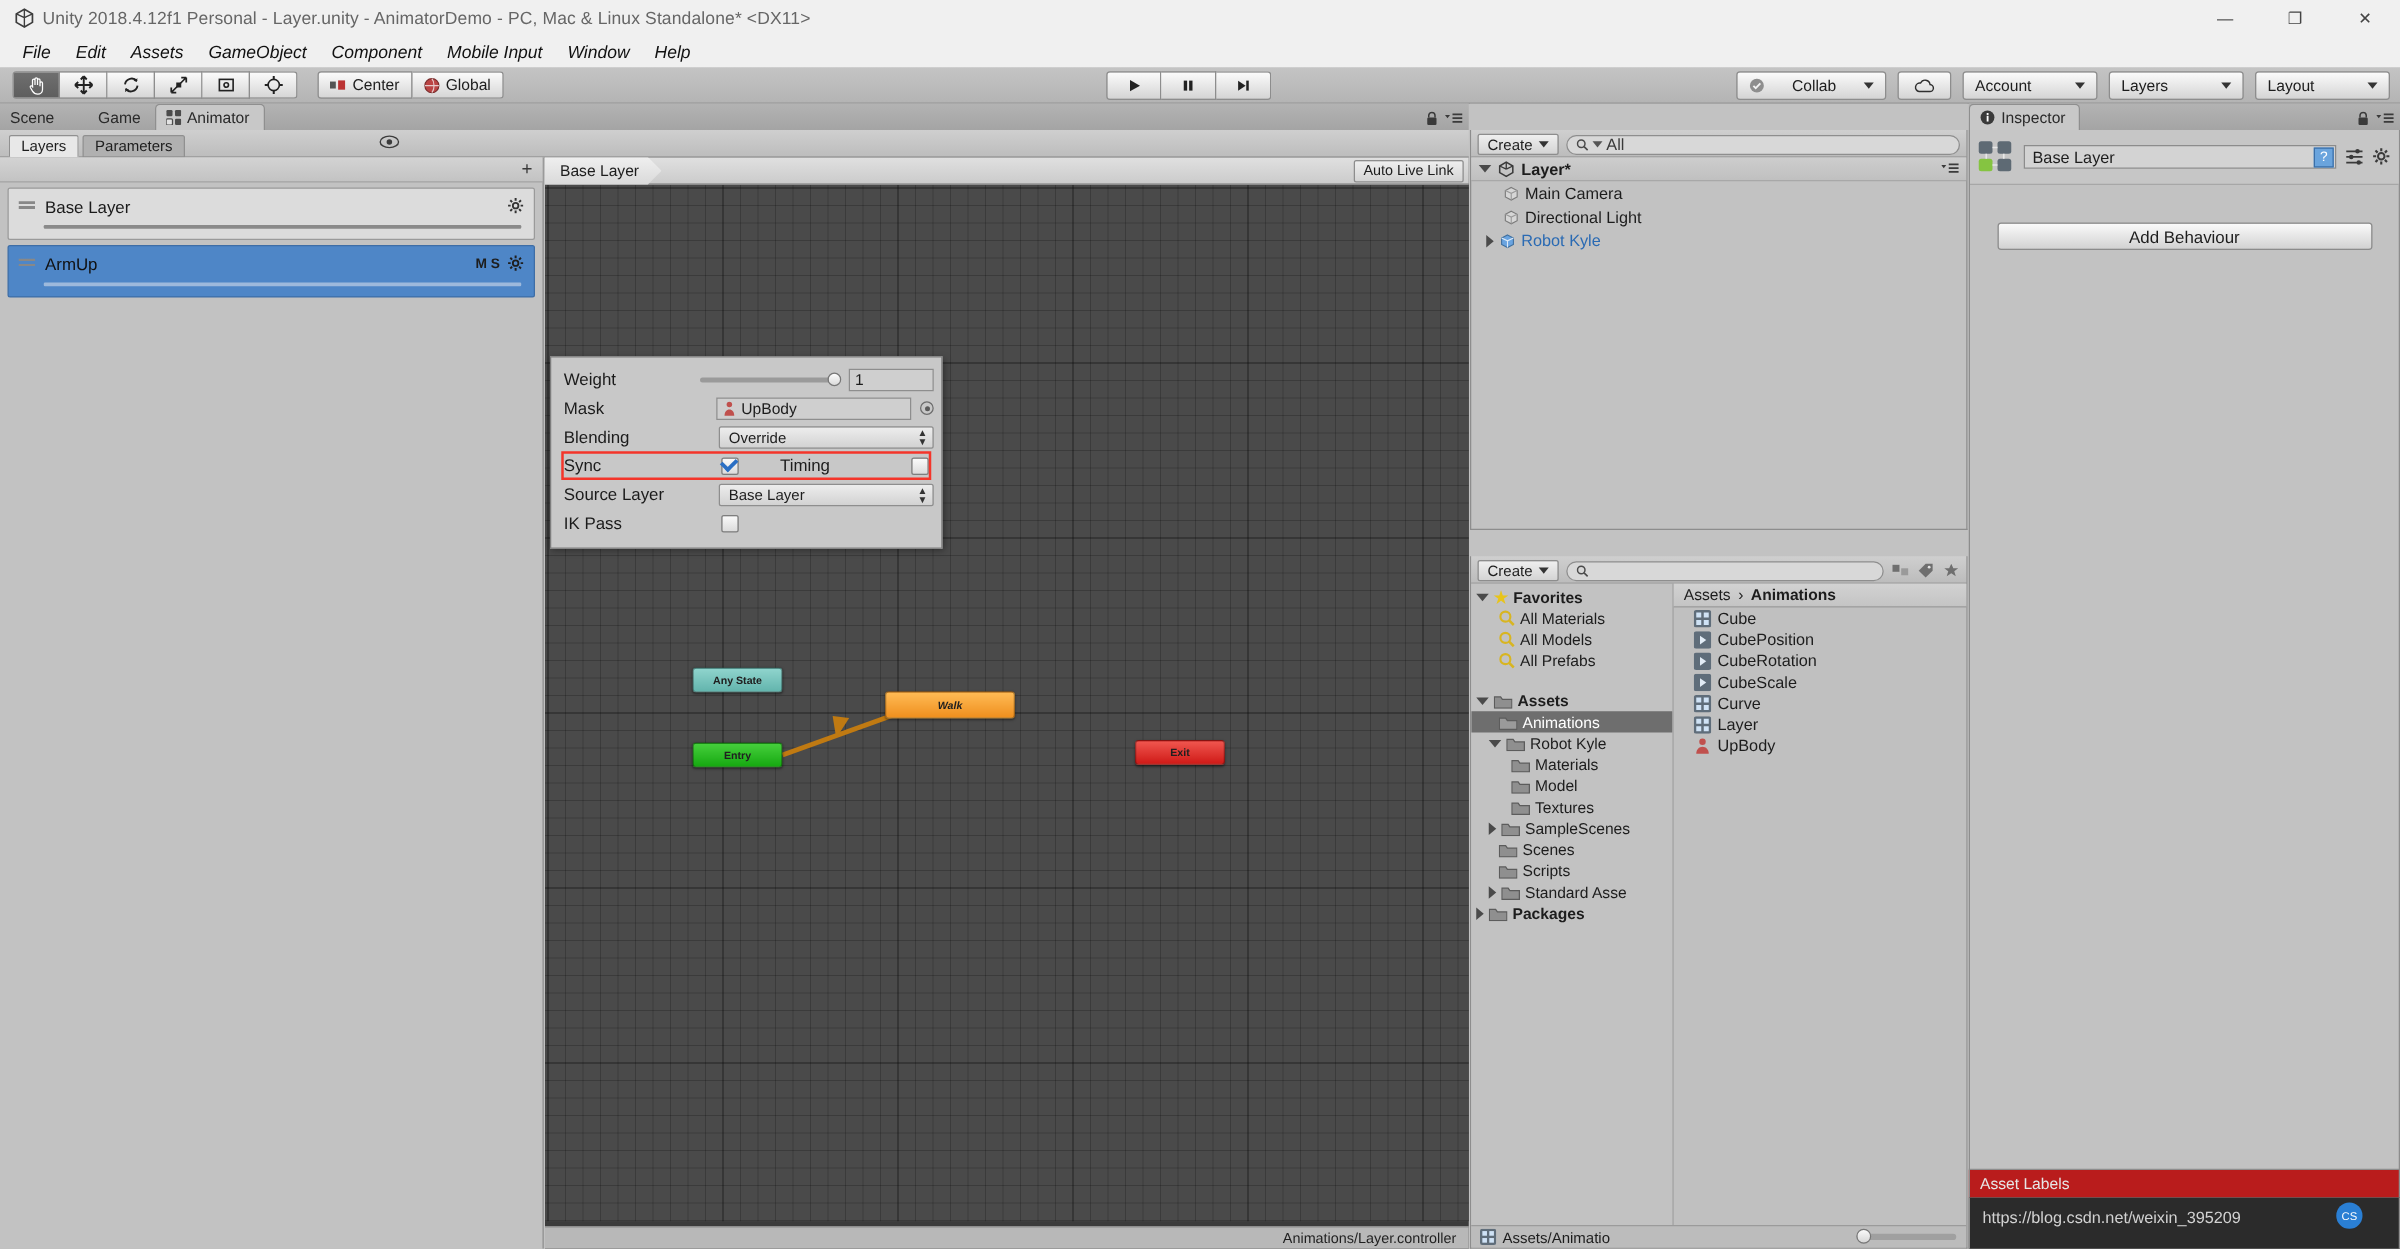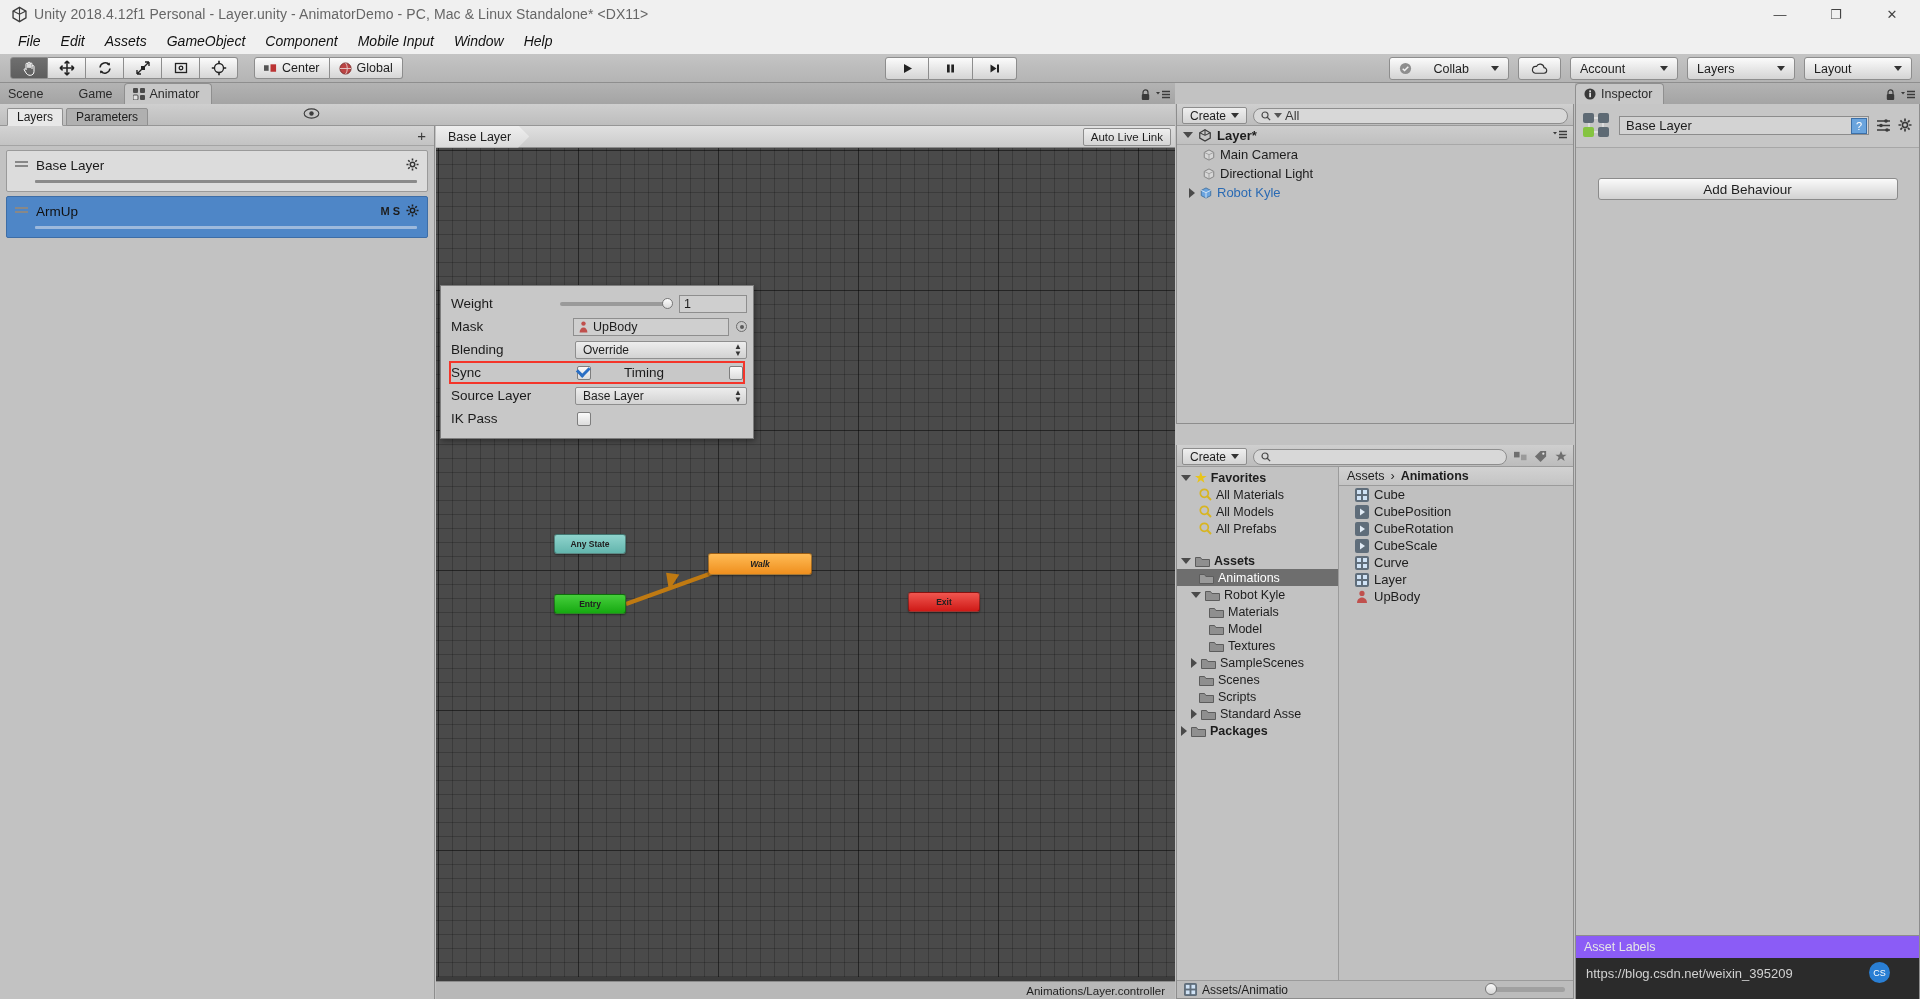--- a/index.html
+++ b/index.html
@@ -277,21 +277,21 @@
   .help-ico { position:absolute; right:1px; top:1px; width:16px;height:16px; background:#6aa4dd;
               border:1px solid #3b6fa8; color:#fff; font-size:11px; display:flex;align-items:center;justify-content:center; }
   .mini-ico { width:15px;height:15px; }
   .addbeh {
     margin: 30px auto 0 auto; width: 300px; height: 22px;
     background: linear-gradient(#fafafa,#d2d2d2); border:1px solid #8b8b8b; border-radius:3px;
     display:flex; align-items:center; justify-content:center; font-size:13.5px;
   }
   .assetlabels {
     position:absolute; left:0; top: 853px; width:345px; height: 22px;
-    background:#8b5cf6; color:#e6e6e6; display:flex; align-items:center; padding-left:8px; font-size:12.5px;
+    background:#b91c1c; color:#e6e6e6; display:flex; align-items:center; padding-left:8px; font-size:12.5px;
     border-left:1px solid #8d8d8d; border-right:1px solid #8d8d8d;
   }
   .watermark-zone {
     position:absolute; left:0; top:875px; width:345px; height:124px; background:#2b2b2b;
     border-left:1px solid #8d8d8d; border-right:1px solid #8d8d8d;
   }
   .watermark {
     position:absolute; left: 10px; top: 8px; color:#d2d2d2; font-size:13px;
   }
   .wm-badge { position:absolute; left: 293px; top: 4px; width:21px;height:21px;border-radius:50%;

